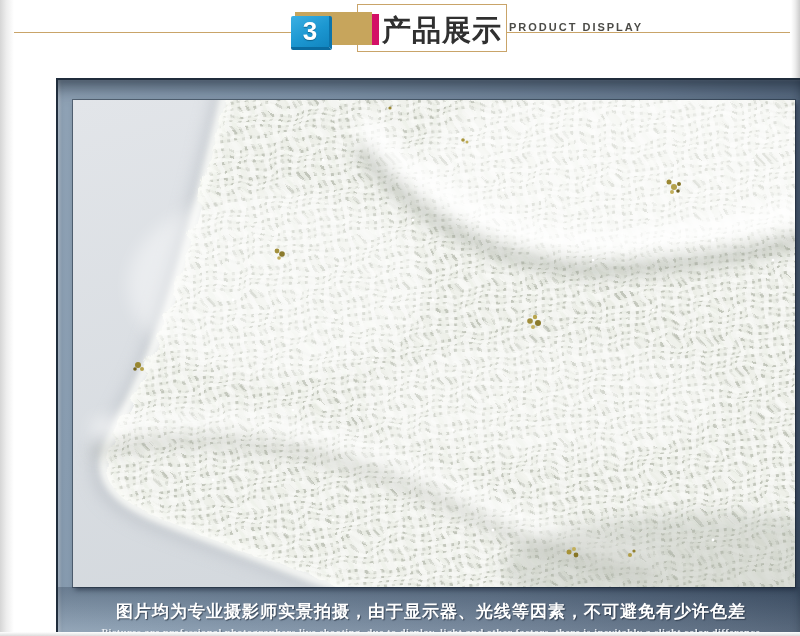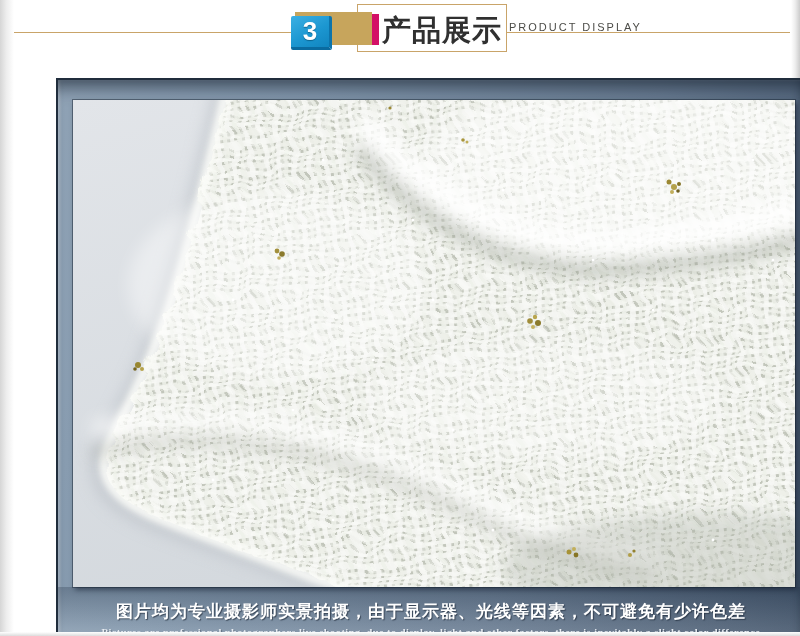--- a/index.html
+++ b/index.html
@@ -18,21 +18,21 @@
     background:#ffffff;border:1px solid #c9a469;box-sizing:border-box;z-index:2;}
   .gold-rect{position:absolute;left:295px;top:12px;width:77px;height:33px;background:#c7a55c;z-index:3;}
   .magenta-bar{position:absolute;left:372px;top:14px;width:7px;height:31px;background:#d31066;z-index:4;}
   .num-box{position:absolute;left:291px;top:16px;width:41px;height:34px;box-sizing:border-box;
     background:linear-gradient(150deg,#3cb0e3 0%,#1c97d1 55%,#1185bf 100%);
     border-right:3px solid #0d74ab;border-bottom:3px solid #0a6ba0;border-radius:2px;
     color:#ffffff;font-size:26px;font-weight:bold;text-align:center;line-height:30px;z-index:5;
     text-shadow:0 1px 1px rgba(0,60,90,.55);}
   .cn-title{position:absolute;left:382px;top:11px;font-size:29px;font-weight:bold;color:#303030;
     letter-spacing:1px;z-index:6;white-space:nowrap;}
-  .en-title{position:absolute;left:509px;top:21px;font-size:11px;font-weight:normal;color:#4c4c48;
+  .en-title{position:absolute;left:509px;top:21px;font-size:11px;font-weight:bold;color:#4c4c48;
     letter-spacing:2px;z-index:6;white-space:nowrap;}
   
   .frame{position:absolute;left:16px;top:62px;width:750px;height:571px;box-sizing:border-box;
     border:2px solid #202d3c;
     background:linear-gradient(108deg,#8fa2b5 0%,#8196ab 28%,#687b91 65%,#42546a 100%);
     box-shadow:inset 0 20px 16px -12px rgba(15,25,40,.55),
                inset 2px 0 3px rgba(255,255,255,.28),
                inset -4px -4px 10px rgba(10,20,35,.35);}
   .photo{position:absolute;left:15px;top:20px;width:722px;height:487px;background:#dfe2e6;
     overflow:hidden;

